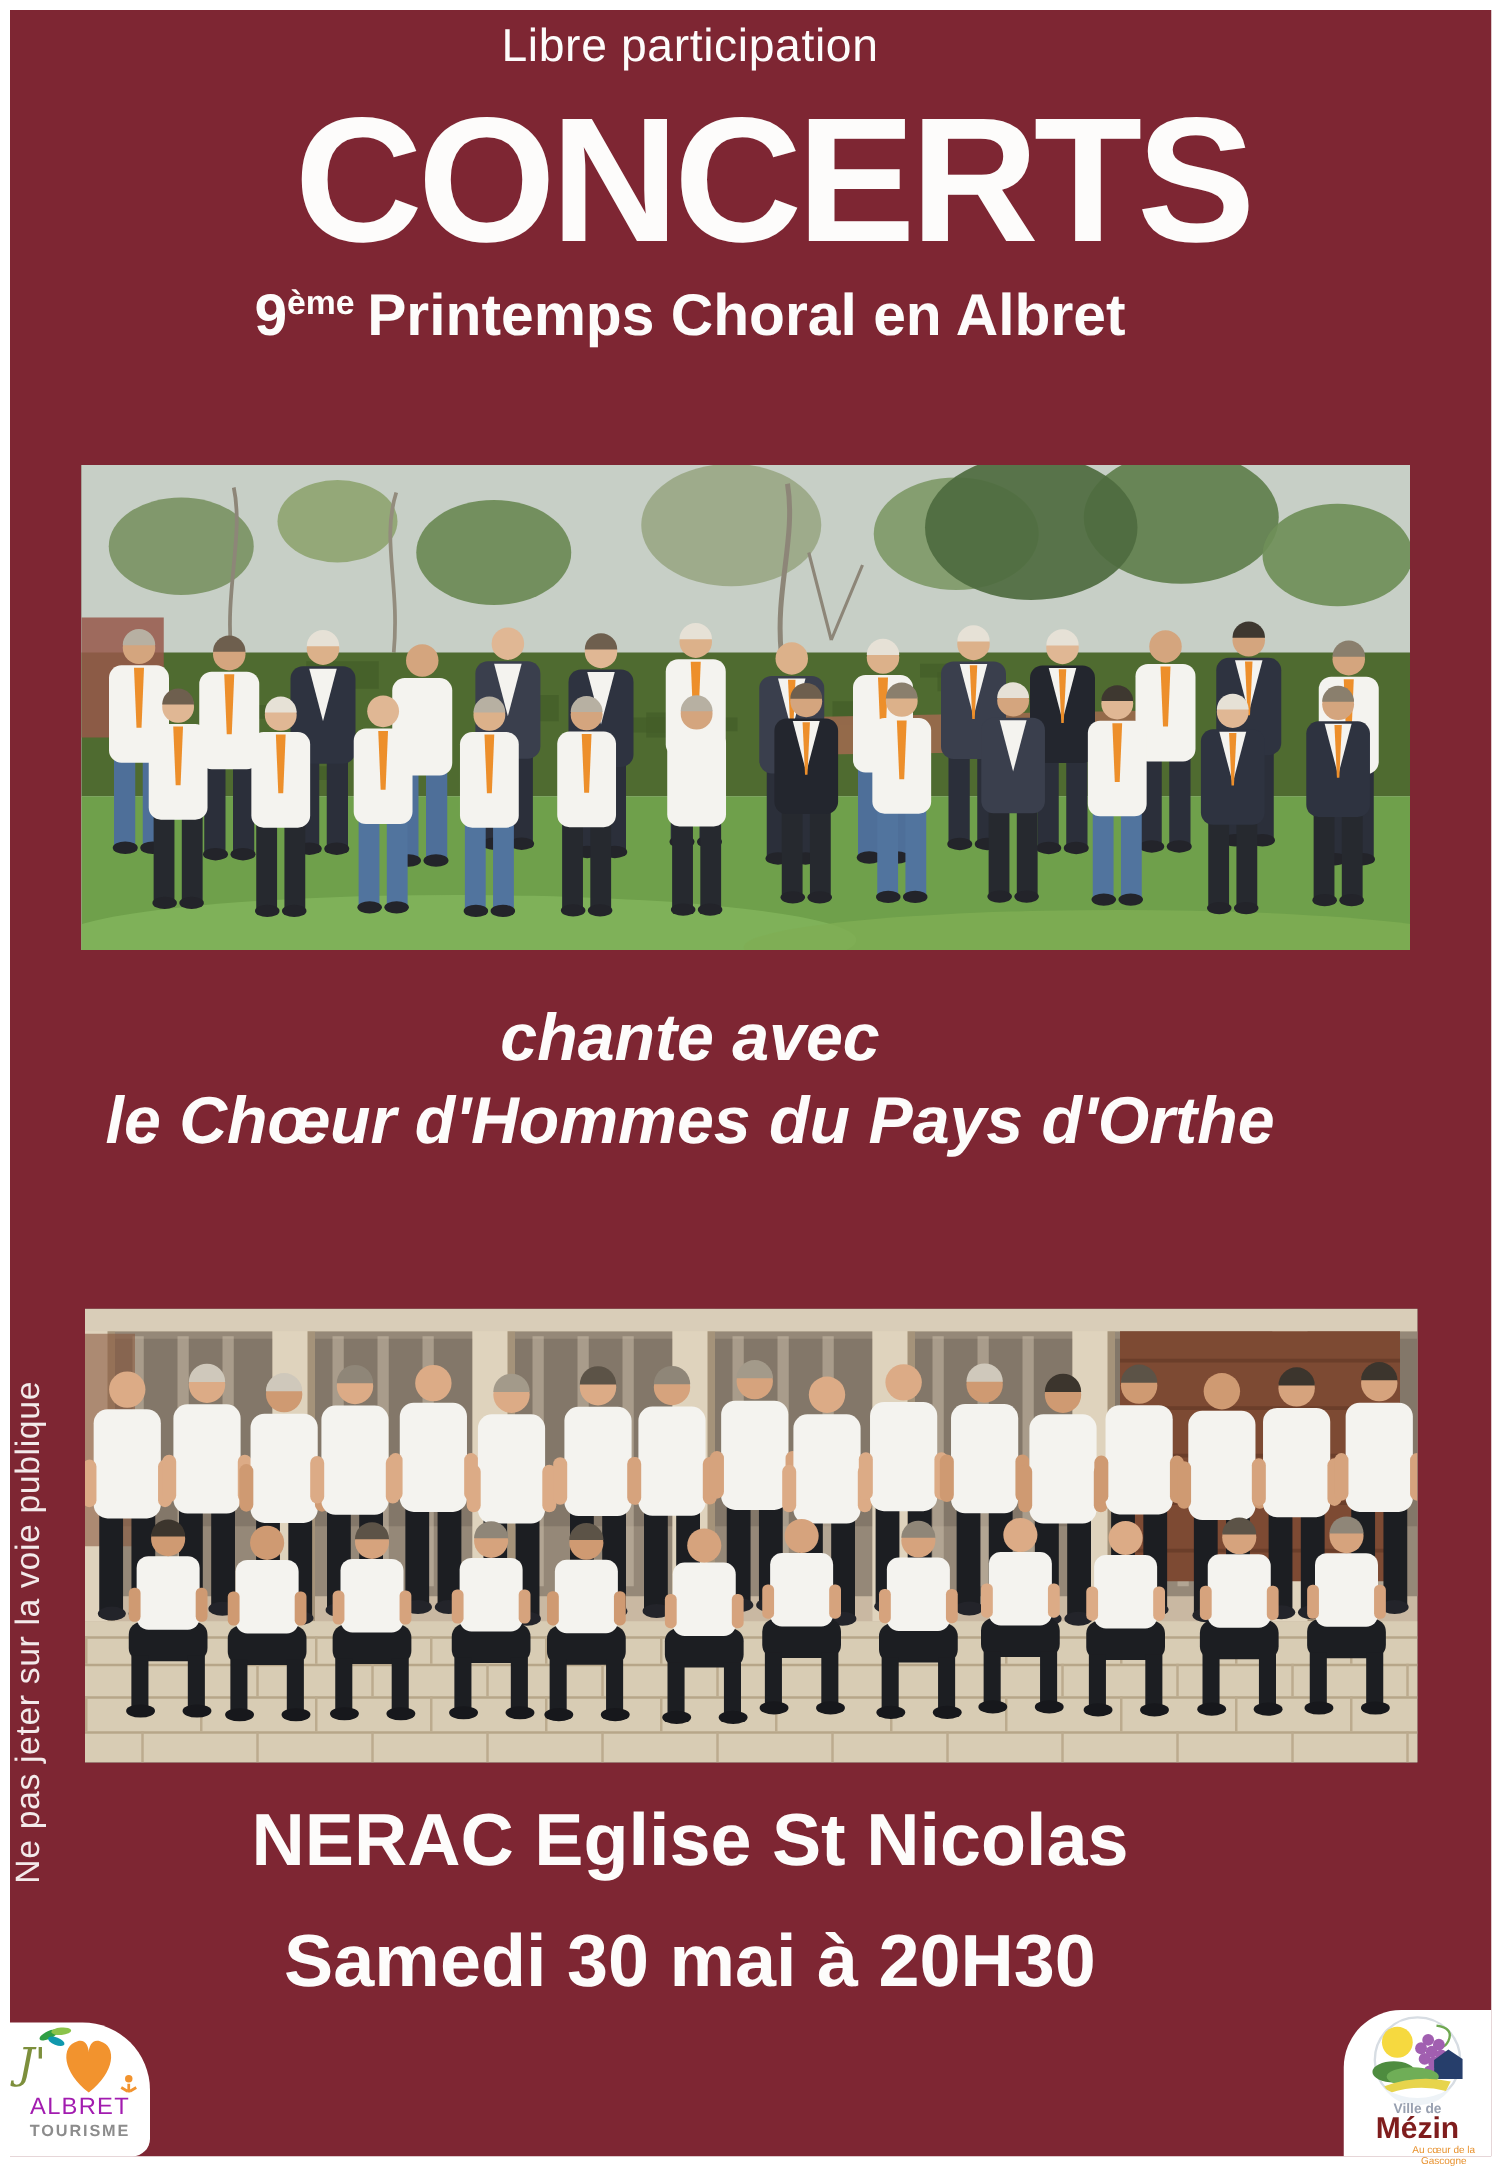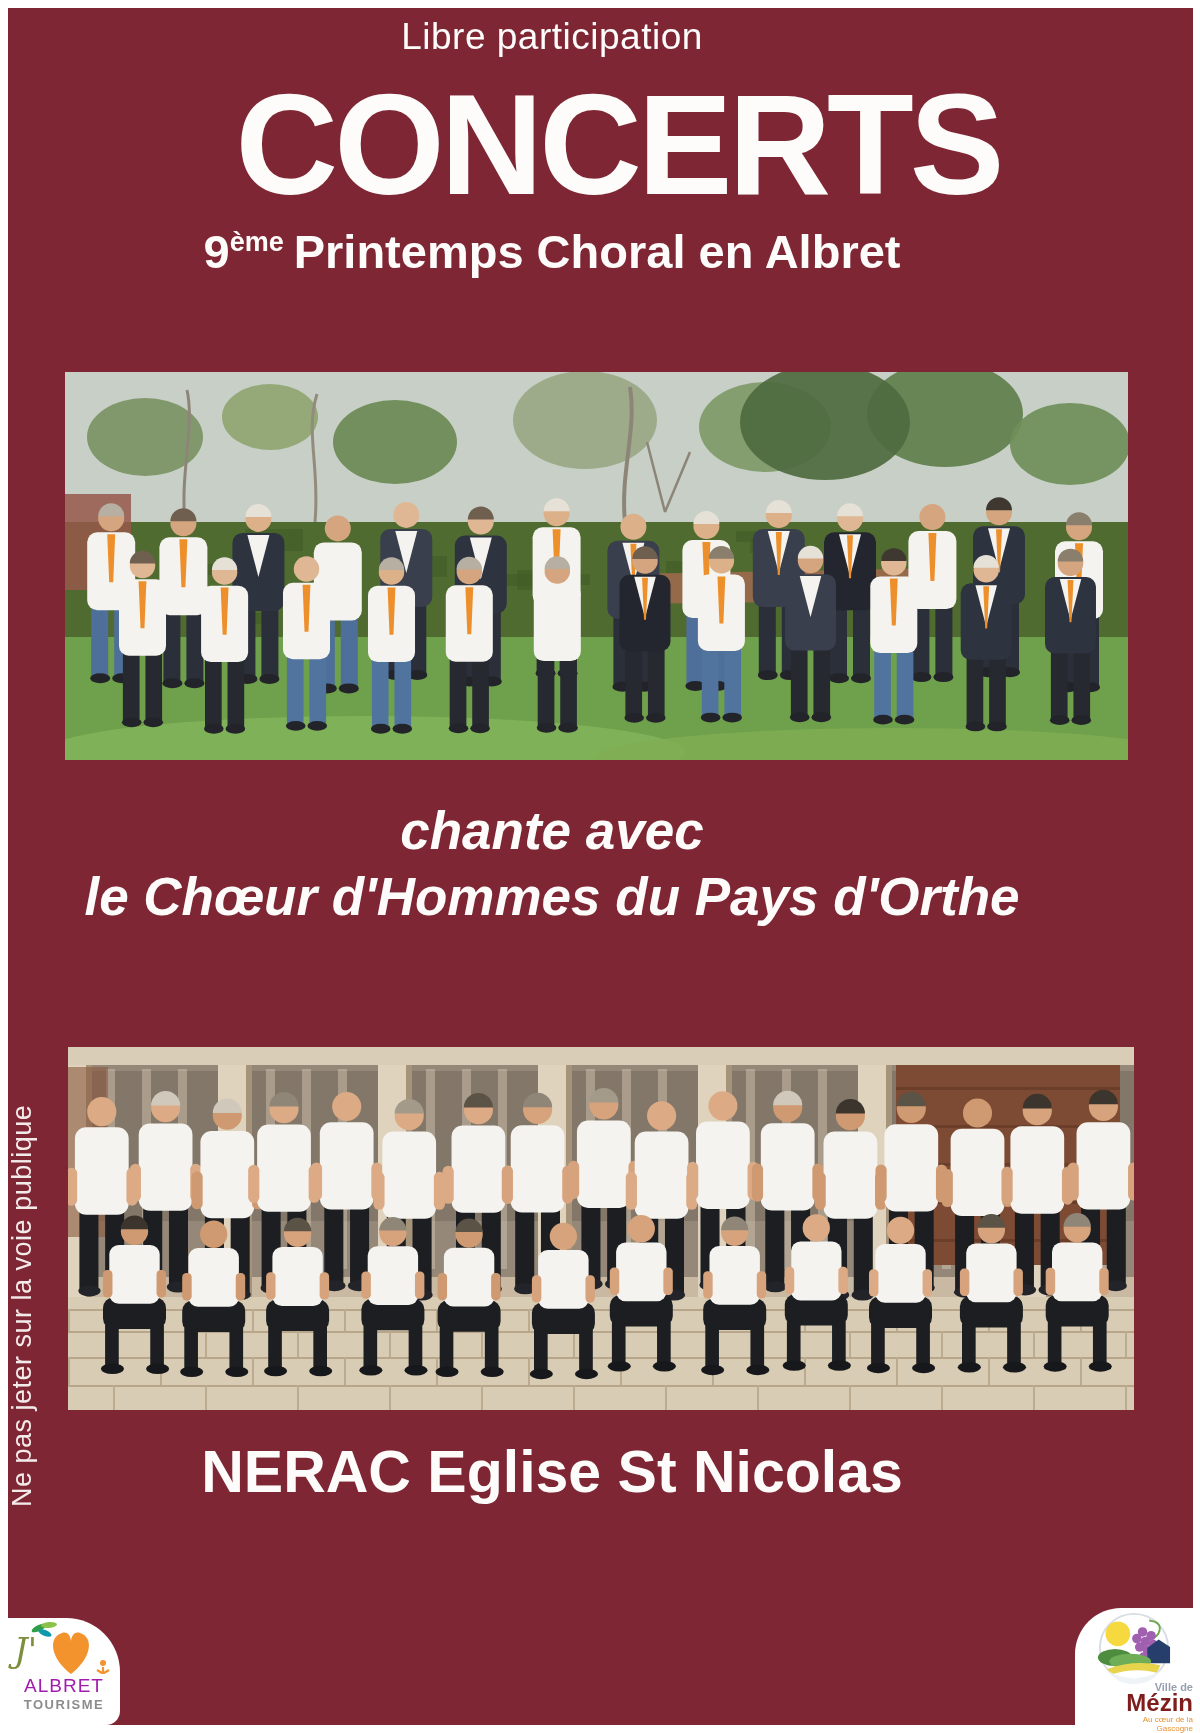--- a/index.html
+++ b/index.html
@@ -56,21 +56,21 @@
     position: absolute; left: 8px; top: 1618px; width: 112px; height: 107px;
     background: #ffffff; border-radius: 0 54px 14px 0; z-index: 5;
     text-align: center;
   }
   .logo-box-left svg { display: block; margin: 2px auto 0 auto; }
   .albret-name { color: #a21caf; font-weight: normal; font-size: 19px; letter-spacing: 1px; margin-top: -5px; }
   .albret-sub  { color: #8c8c8c; font-weight: bold; font-size: 13px; letter-spacing: 1.5px; }
   .logo-box-right {
     position: absolute; left: 1075px; top: 1608px; width: 118px; height: 117px;
     background: #ffffff; border-radius: 46px 0 0 0; z-index: 5;
-    text-align: right;
+    text-align: center;
   }
   .logo-box-right svg { display: block; margin: 4px auto 0 auto; }
   .mezin-prefix  { color: #98a0b0; font-size: 11px; font-weight: bold; line-height: 10px; margin-top: -4px; }
   .mezin-name    { color: #7f1d1d; font-size: 24px; font-weight: bold; line-height: 22px; }
   .mezin-tagline { color: #e8912d; font-size: 8px; margin-top: 1px; padding-left: 42px; }
 </style>
 </head>
 <body>
 
 <div class="poster">
@@ -819,20 +819,21 @@
           <rect x="-30" y="34" width="9" height="26" rx="4" fill="#d6a37d"></rect>
           <rect x="21" y="34" width="9" height="26" rx="4" fill="#d6a37d"></rect>
           <circle cx="0" cy="-3" r="13" fill="#d6a37d"></circle>
           <path d="M-13,-5 a13,13 0 0 1 26,0 z" fill="#8f8678"></path>
         </g>
       </svg>
     </div>
 
   <div class="center-col footer-block">
     <div>NERAC Eglise St Nicolas</div>
+    <div>Samedi 30 mai à 20H30</div>
   </div>
 
   <div class="side-note">Ne pas jeter sur la voie publique</div>
 
   <div class="logo-box-left">
     <svg width="112" height="60" viewBox="0 0 112 60">
       <ellipse cx="31" cy="8" rx="8" ry="3" transform="rotate(-25 31 8)" fill="#2f9e44"></ellipse>
       <ellipse cx="41" cy="5" rx="8" ry="3" transform="rotate(-5 41 5)" fill="#8bc34a"></ellipse>
       <ellipse cx="37" cy="13" rx="7" ry="3" transform="rotate(22 37 13)" fill="#1098ad"></ellipse>
       <text x="6" y="42" font-family="DejaVu Serif, serif" font-style="italic" font-size="34" fill="#7d8f3c">J'</text>

